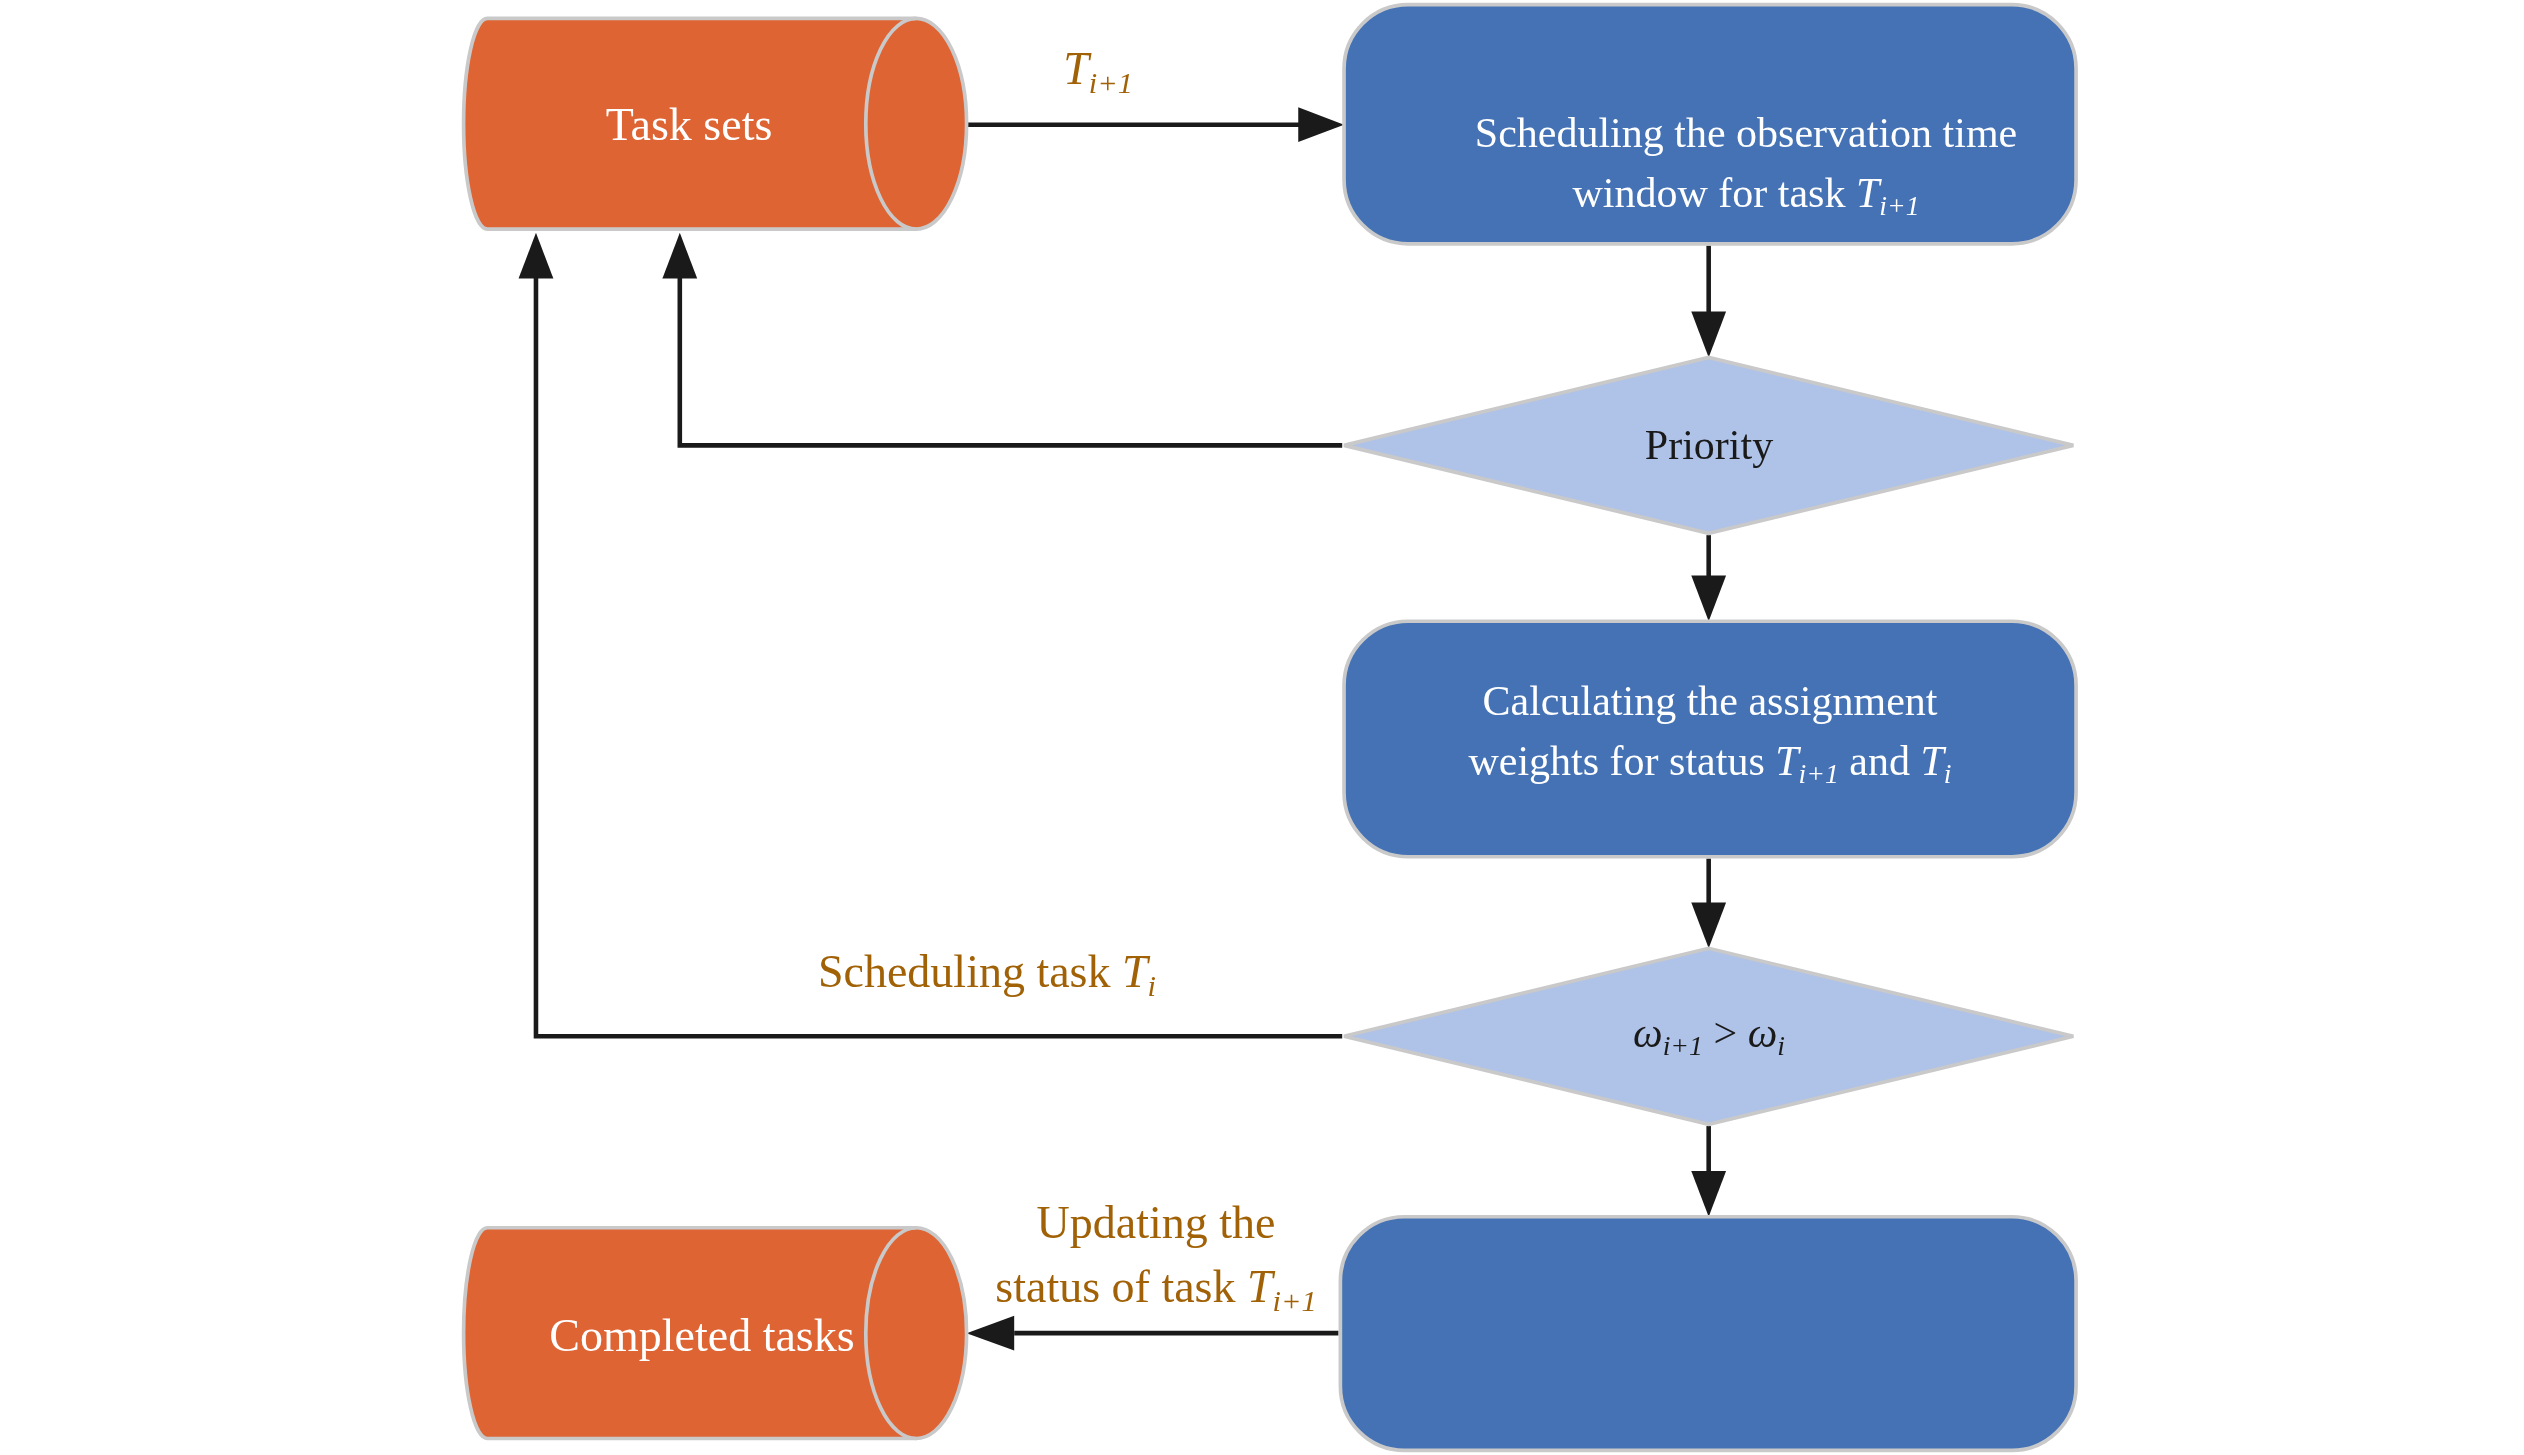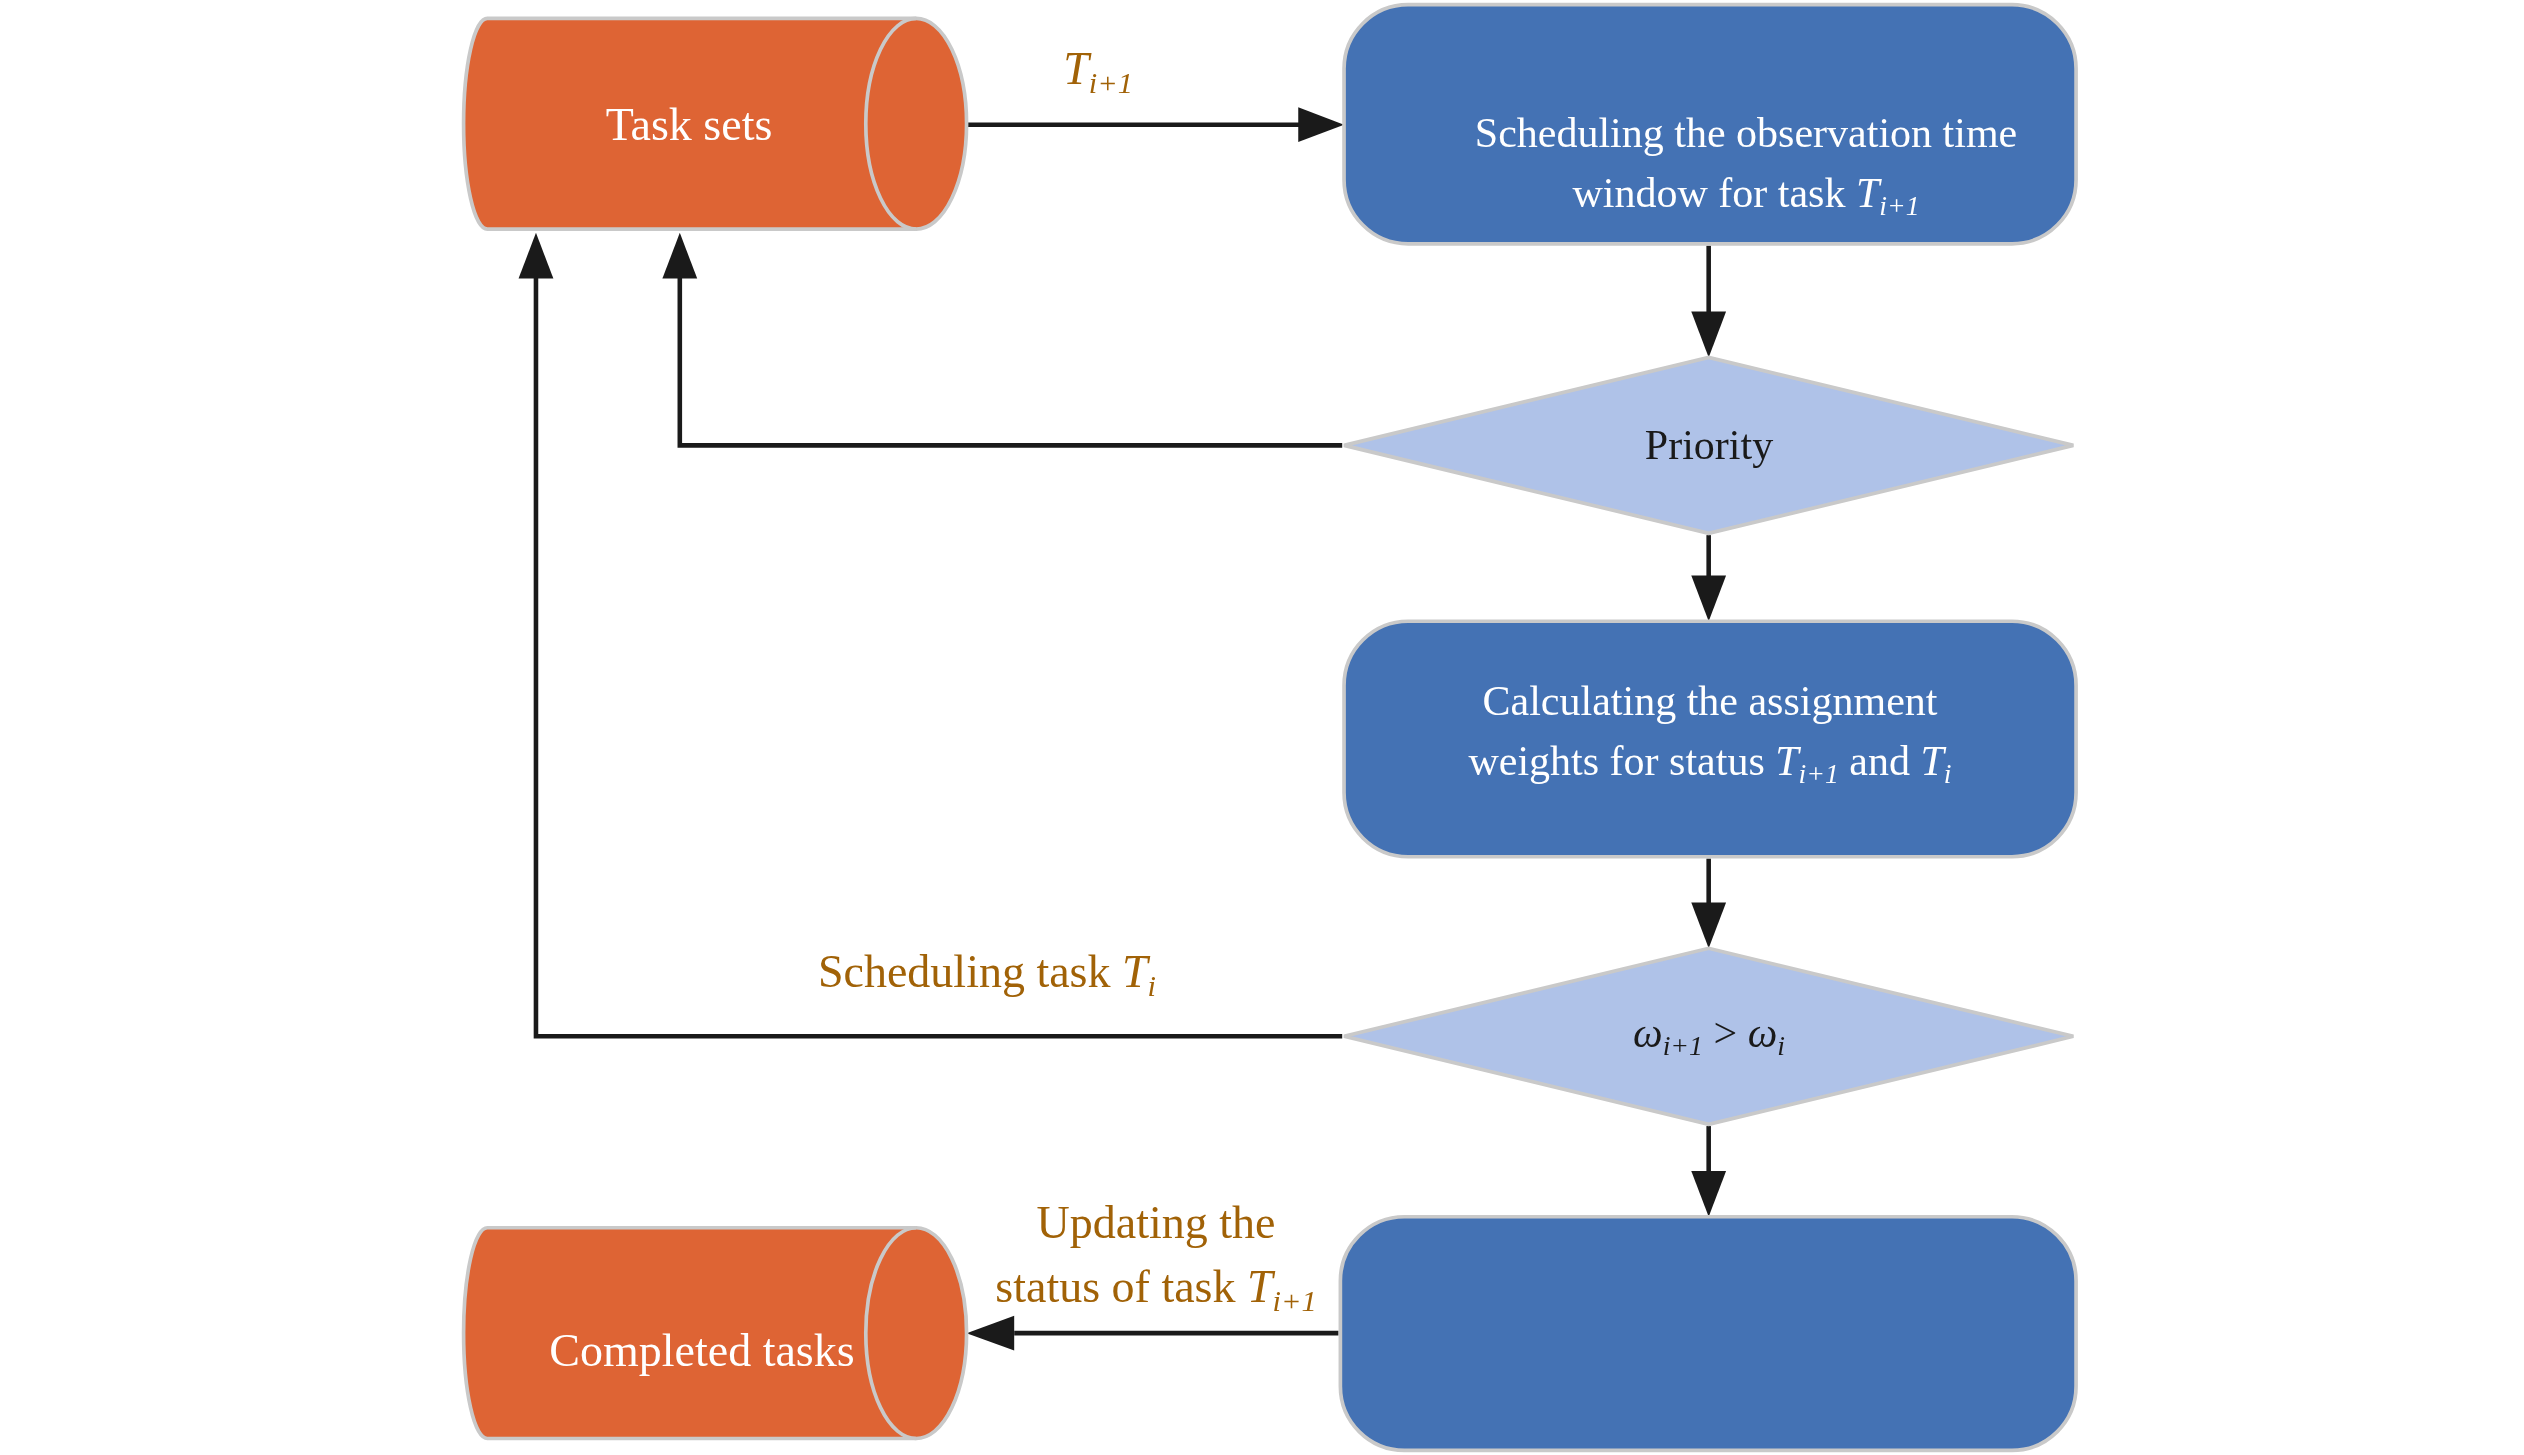--- a/index.html
+++ b/index.html
@@ -168,21 +168,21 @@
   <div class="txt node-label" style="left:1710px; top:733px;">
     <div>Calculating the assignment</div>
     <div><span>weights for status </span><span class="v">T</span><span class="v sub">i+1</span><span> and </span><span class="v">T</span><span class="v sub">i</span></div>
   </div>
 
   <div class="txt decision-label" style="left:1709px; top:1033px;">
     <span class="v">ω</span><span class="v sub">i+1</span><span> &gt; </span><span class="v">ω</span><span class="v sub">i</span>
   </div>
 
 
-  <div class="txt cyl-label" style="left:702px; top:1335px;margin-top:15px;">
+  <div class="txt cyl-label" style="left:702px; top:1335px;">
     <span>Completed tasks</span>
   </div>
 
   <div class="txt edge-label" style="left:1098px; top:71px;">
     <span class="v">T</span><span class="v sub">i+1</span>
   </div>
 
 
   <div class="txt edge-label" style="left:987px; top:974px;">
     <span>Scheduling task </span><span class="v">T</span><span class="v sub">i</span>

